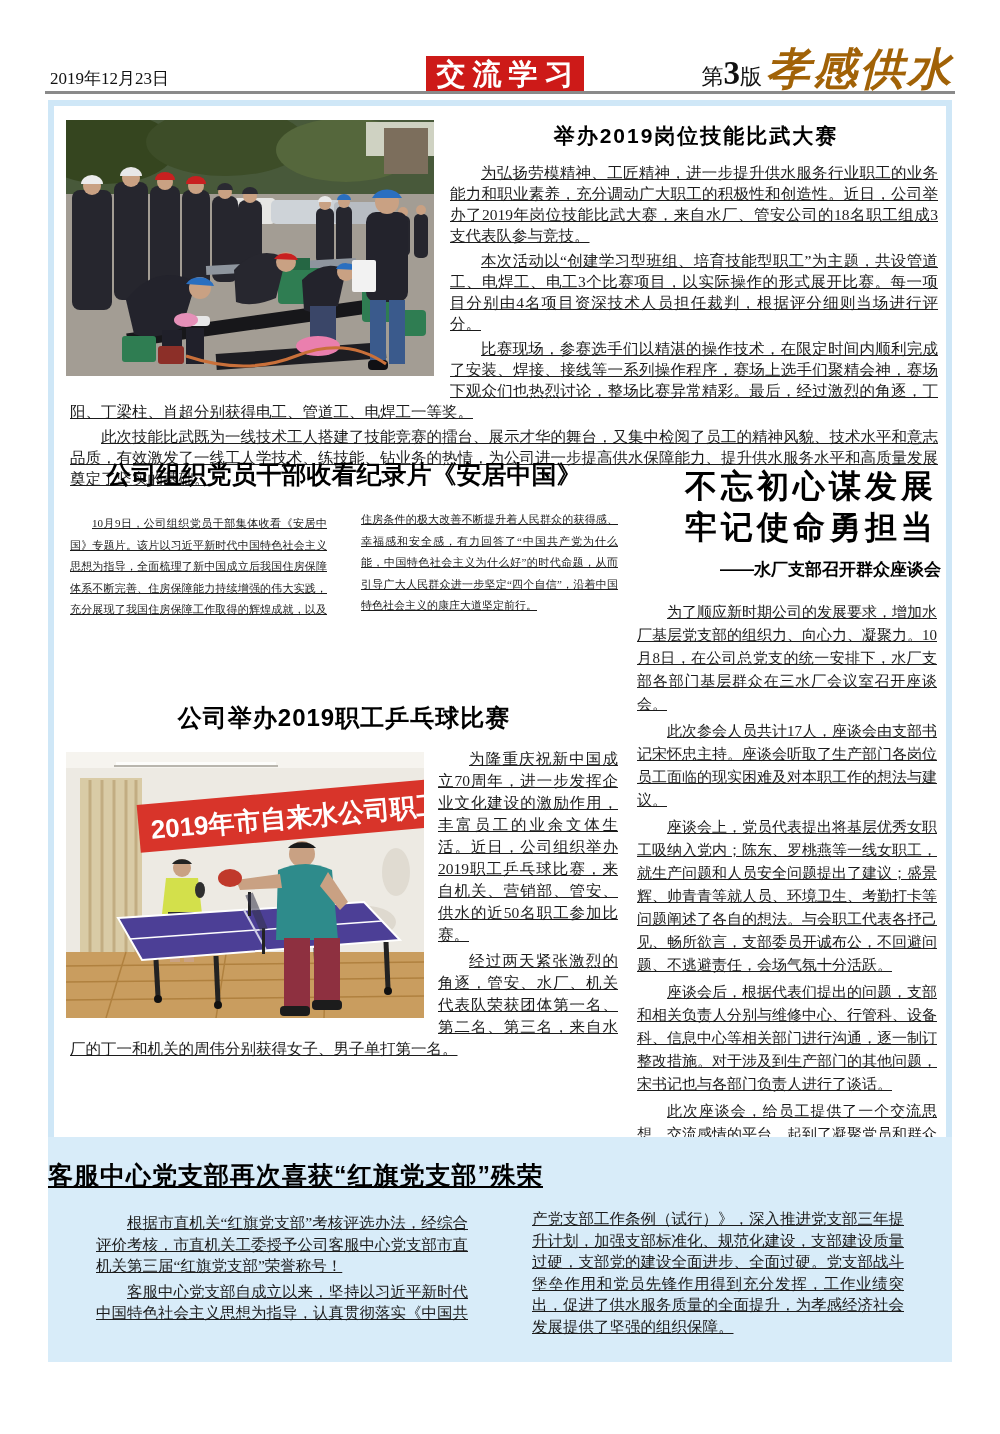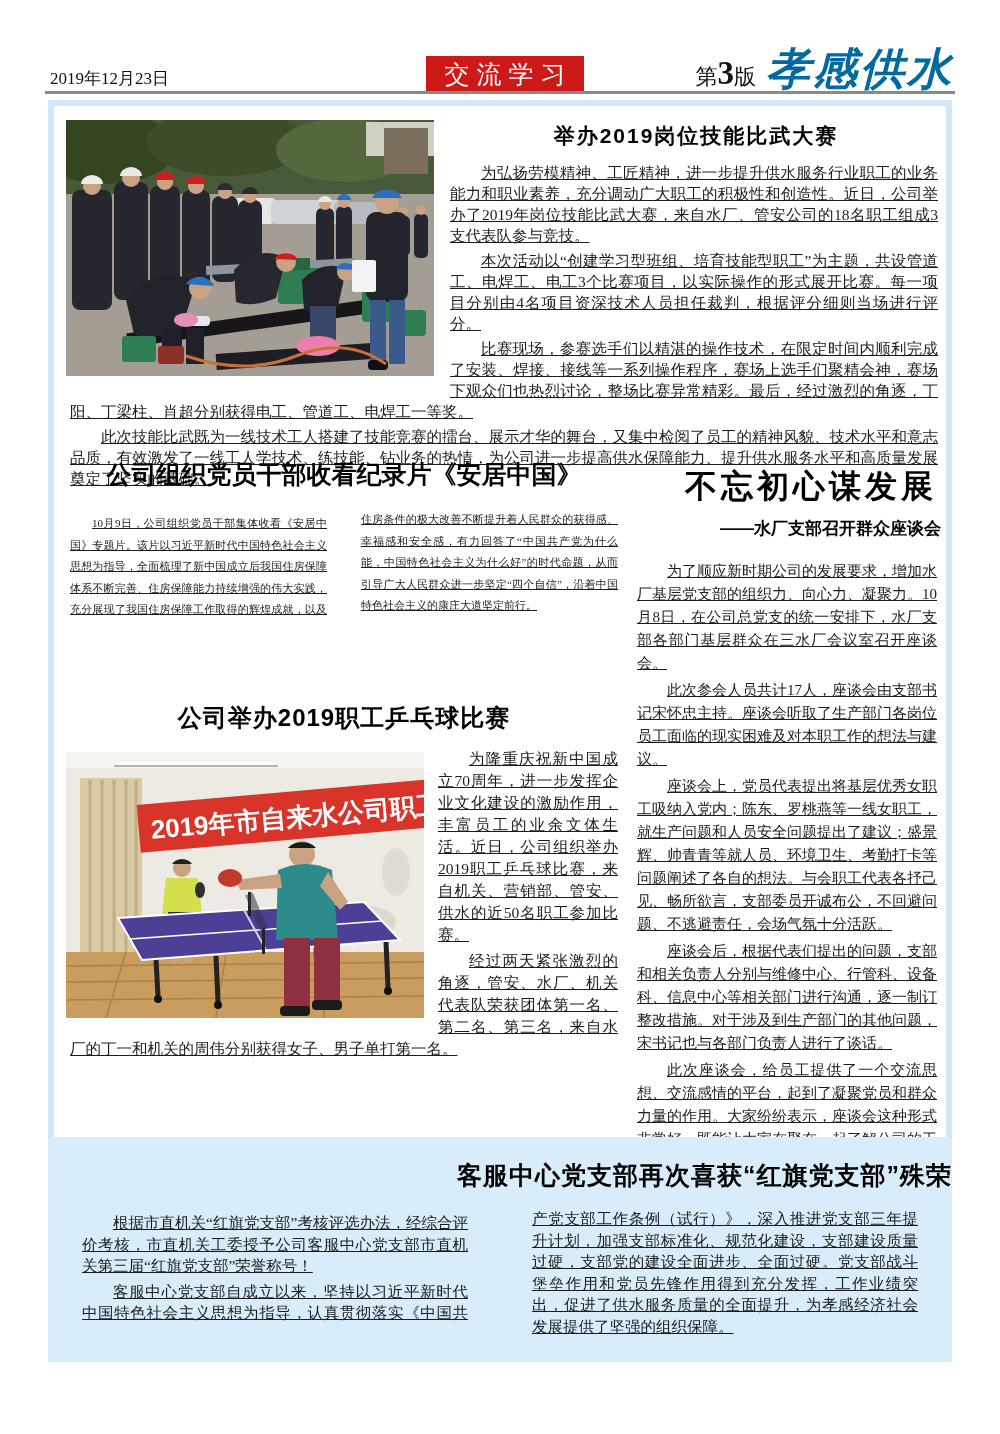--- a/index.html
+++ b/index.html
@@ -3,26 +3,26 @@
 <meta charset="utf-8">
 <style>
   html,body{margin:0;padding:0;background:#ffffff;}
   #page{position:relative;width:1000px;height:1434px;background:#fff;overflow:hidden;
         font-family:"Liberation Serif","DejaVu Serif",serif;color:#1c1c1c;}
 
   
   .header-date{position:absolute;left:50px;top:67px;font-size:17px;color:#111;}
   .section-box{position:absolute;left:426px;top:56px;width:158px;height:37px;background:#cd1a18;
                display:flex;align-items:center;justify-content:center;}
-  .section-box span{color:#fff;font-size:25px;font-weight:normal;letter-spacing:7px;padding-left:7px;
+  .section-box span{color:#fff;font-size:29px;font-weight:bold;letter-spacing:7px;padding-left:7px;
                font-family:"Liberation Serif","DejaVu Serif",serif;}
-  .header-right{position:absolute;right:46px;top:48px;display:flex;align-items:baseline;gap:10px;justify-content:space-between;}
+  .header-right{position:absolute;right:46px;top:48px;display:flex;align-items:baseline;gap:4px;justify-content:space-between;}
   .edition{font-size:22px;color:#111;white-space:nowrap;}
   .edition .num{font-size:33px;font-weight:bold;font-family:"Liberation Serif",serif;}
-  .masthead{color:#0369a1;font-size:44px;font-weight:bold;font-style:italic;letter-spacing:3px;
+  .masthead{color:#a16207;font-size:44px;font-weight:bold;font-style:italic;letter-spacing:3px;
             font-family:"Liberation Serif","DejaVu Serif",serif;line-height:1;}
   .header-rule{position:absolute;left:45px;width:910px;top:91px;height:3px;background:#8a8a8a;}
 
   
   .frame{position:absolute;left:48px;top:100px;width:904px;height:1262px;box-sizing:border-box;
          border:6px solid #cfe7f7;background:#fff;}
 
   
   .article p{margin:4px;text-align:justify;text-indent:2em;text-decoration:underline;}
 
@@ -49,23 +49,23 @@
 
   
   .art-pp{position:absolute;left:66px;top:702px;width:556px;}
   .art-pp h2{margin:0 0 14px;font-size:24px;text-align:center;letter-spacing:1px;
              font-family:"Liberation Sans","DejaVu Sans",sans-serif;color:#000;}
   .art-pp .photo{float:left;width:358px;height:266px;margin:4px 14px 6px 0;}
   .art-pp p{font-size:15.5px;line-height:22px;}
 
   
   .art-flag{position:absolute;left:48px;top:1137px;width:904px;height:225px;background:#d8ecf9;box-sizing:border-box;}
-  .art-flag h2{margin:0;padding:22px 0 16px;font-size:25px;text-align:right;letter-spacing:1px;
-               font-family:"Liberation Sans","DejaVu Sans",sans-serif;color:#000;}
-  .art-flag .cols{column-count:2;column-gap:56px;padding:0 30px;font-size:15.5px;line-height:21.5px;}
+  .art-flag h2{margin:0;padding:22px 0 16px;font-size:25px;text-align:left;letter-spacing:1px;
+               font-family:"Liberation Sans","DejaVu Sans",sans-serif;color:#000;text-decoration:underline;}
+  .art-flag .cols{column-count:2;column-gap:56px;padding:0 44px;font-size:15.5px;line-height:21.5px;}
 </style>
 </head>
 <body>
 
 <div id="page">
 
   <div class="header-date">2019年12月23日</div>
   <div class="section-box">
     <span>交流学习</span>
   </div>
@@ -179,20 +179,21 @@
 
   <div class="article art-doc">
     <h2>公司组织党员干部收看纪录片《安居中国》</h2>
     <div class="cols">
       <p>10月9日，公司组织党员干部集体收看《安居中国》专题片。该片以习近平新时代中国特色社会主义思想为指导，全面梳理了新中国成立后我国住房保障体系不断完善、住房保障能力持续增强的伟大实践，充分展现了我国住房保障工作取得的辉煌成就，以及住房条件的极大改善不断提升着人民群众的获得感、幸福感和安全感，有力回答了“中国共产党为什么能，中国特色社会主义为什么好”的时代命题，从而引导广大人民群众进一步坚定“四个自信”，沿着中国特色社会主义的康庄大道坚定前行。</p>
     </div>
   </div>
 
   <div class="article art-forum">
     <h2>不忘初心谋发展</h2>
+    <h2>牢记使命勇担当</h2>
     <div class="subtitle">——水厂支部召开群众座谈会</div>
     <p>为了顺应新时期公司的发展要求，增加水厂基层党支部的组织力、向心力、凝聚力。10月8日，在公司总党支的统一安排下，水厂支部各部门基层群众在三水厂会议室召开座谈会。</p>
     <p>此次参会人员共计17人，座谈会由支部书记宋怀忠主持。座谈会听取了生产部门各岗位员工面临的现实困难及对本职工作的想法与建议。</p>
     <p>座谈会上，党员代表提出将基层优秀女职工吸纳入党内；陈东、罗桃燕等一线女职工，就生产问题和人员安全问题提出了建议；盛景辉、帅青青等就人员、环境卫生、考勤打卡等问题阐述了各自的想法。与会职工代表各抒己见、畅所欲言，支部委员开诚布公，不回避问题、不逃避责任，会场气氛十分活跃。</p>
     <p>座谈会后，根据代表们提出的问题，支部和相关负责人分别与维修中心、行管科、设备科、信息中心等相关部门进行沟通，逐一制订整改措施。对于涉及到生产部门的其他问题，宋书记也与各部门负责人进行了谈话。</p>
     <p>此次座谈会，给员工提供了一个交流思想、交流感情的平台，起到了凝聚党员和群众力量的作用。大家纷纷表示，座谈会这种形式非常好，既能让大家在聚在一起了解公司的工作情况和发展变化，又能切实为员工解决实际问题。（厉锐进）</p>
   </div>
 
   <div class="article art-pp">
     <h2>公司举办2019职工乒乓球比赛</h2>

